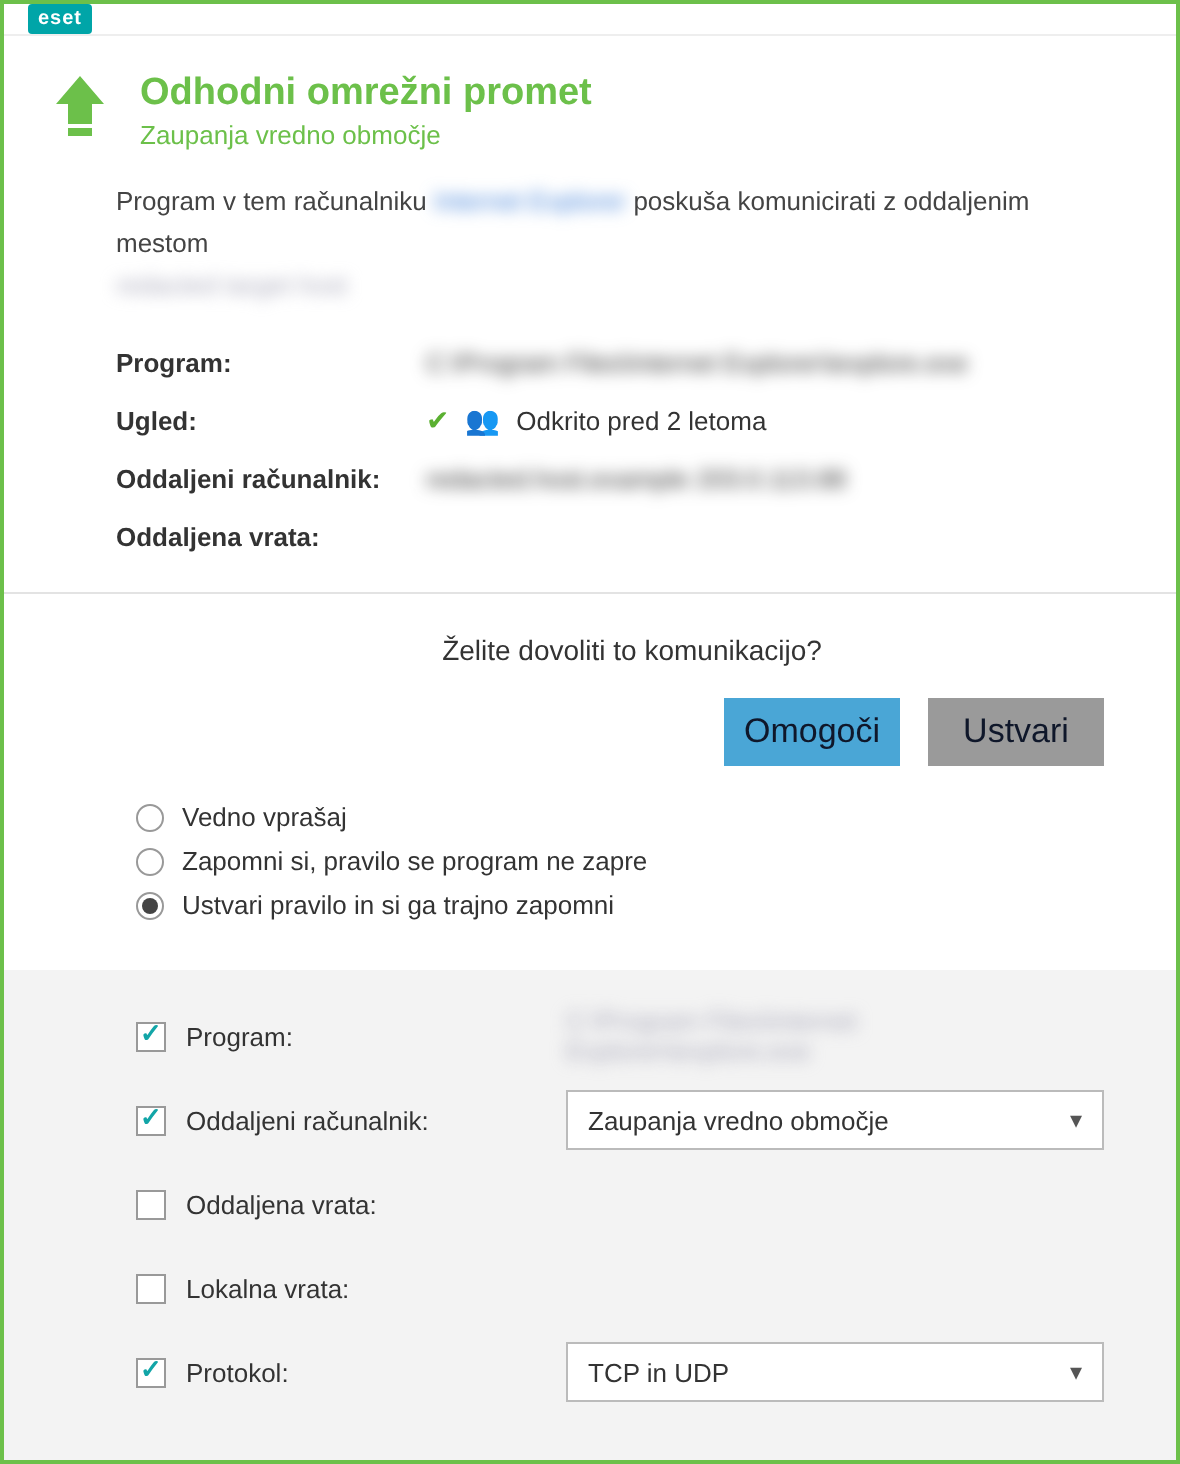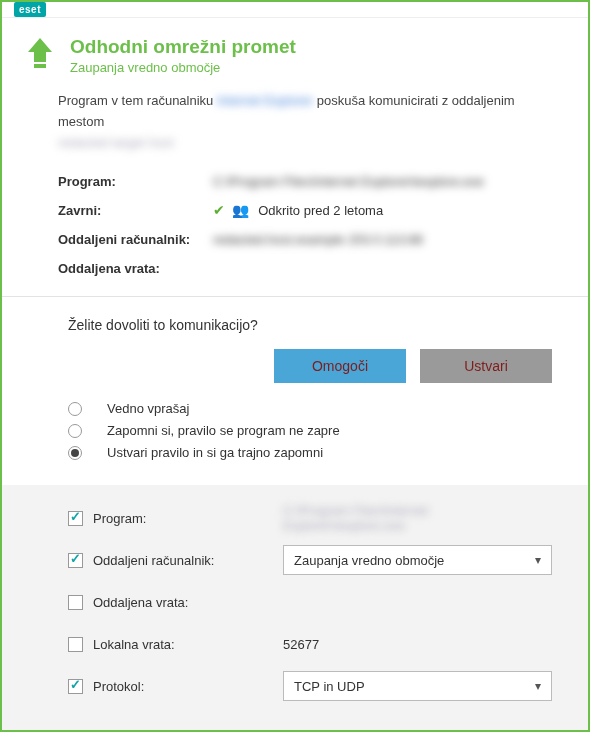--- a/index.html
+++ b/index.html
@@ -26,29 +26,29 @@
 .info-row { display: flex; margin-bottom: 9px; align-items: center; min-height: 20px; }
 .info-label { width: 155px; font-weight: 600; color: #333; }
 .info-value { flex: 1; color: #333; }
 .rep { display: flex; align-items: center; gap: 8px; }
 .check { color: #5bb031; font-size: 14px; }
 .people { color: #5a7aa5; font-size: 14px; }
 
 .divider { height: 1px; background: #e3e3e3; margin: 18px -24px 0 -66px; }
 
 
-.question { padding: 20px 24px 0 66px; font-size: 14px; color: #333; }
+.question { padding: 20px 24px 0 66px; font-size: 14px; color: #333; text-align: center; }
 .buttons { display: flex; gap: 14px; justify-content: flex-end; padding: 16px 36px 18px 0; }
-.btn { width: 132px; height: 34px; border: none; color: #7f1d1d; font-size: 14px; cursor: pointer; }
+.btn { width: 88px; height: 34px; border: none; color: #0f172a; font-size: 17px; cursor: pointer; }
 .btn.allow { background: #4aa6d6; }
 .btn.deny { background: #9a9a9a; }
 
 
 .radios { padding: 0 24px 18px 66px; font-size: 13px; color: #333; }
-.radio-row { display: flex; align-items: center; gap: 25px; margin-bottom: 7px; cursor: pointer; }
+.radio-row { display: flex; align-items: center; gap: 9px; margin-bottom: 7px; cursor: pointer; }
 .radio { width: 14px; height: 14px; border: 1.5px solid #999; border-radius: 50%; position: relative; flex-shrink: 0; }
 .radio.checked::after { content: ""; position: absolute; inset: 2px; border-radius: 50%; background: #444; }
 
 
 .rule-panel { background: #f3f3f3; padding: 18px 36px 18px 66px; font-size: 13px; color: #333; }
 .rule-row { display: flex; align-items: center; margin-bottom: 12px; min-height: 30px; }
 .cb { width: 15px; height: 15px; border: 1px solid #999; background: #fff; margin-right: 10px; position: relative; flex-shrink: 0; cursor: pointer; }
 .cb.checked::after { content: "✓"; position: absolute; top: -3px; left: 1px; color: #12a5a7; font-size: 13px; font-weight: bold; }
 .rule-label { width: 190px; }
 .rule-value { flex: 1; }
@@ -81,21 +81,21 @@
     <span class="blur-blue">Internet Explorer</span>
     <span> poskuša komunicirati z oddaljenim mestom</span><br>
     <span class="blur">redacted target host</span>
   </div>
 
   <div class="info-row">
     <div class="info-label">Program:</div>
     <div class="info-value blur">C:\Program Files\Internet Explorer\iexplore.exe</div>
   </div>
   <div class="info-row">
-    <div class="info-label">Zavrni:</div>
+    <div class="info-label">Ugled:</div>
     <div class="info-value rep">
       <span class="check">✔</span>
       <span class="people">👥</span>
       <span>Odkrito pred 2 letoma</span>
     </div>
   </div>
   <div class="info-row">
     <div class="info-label">Oddaljeni računalnik:</div>
     <div class="info-value blur">redacted.host.example 203.0.113.88</div>
   </div>
@@ -142,21 +142,20 @@
       <span class="chev-down">▾</span>
     </div>
   </div>
   <div class="rule-row">
     <span class="cb"></span>
     <span class="rule-label">Oddaljena vrata:</span>
   </div>
   <div class="rule-row">
     <span class="cb"></span>
     <span class="rule-label">Lokalna vrata:</span>
-    <span class="rule-value">52677</span>
   </div>
   <div class="rule-row">
     <span class="cb checked"></span>
     <span class="rule-label">Protokol:</span>
     <div class="select">
       <span>TCP in UDP</span>
       <span class="chev-down">▾</span>
     </div>
   </div>
 

